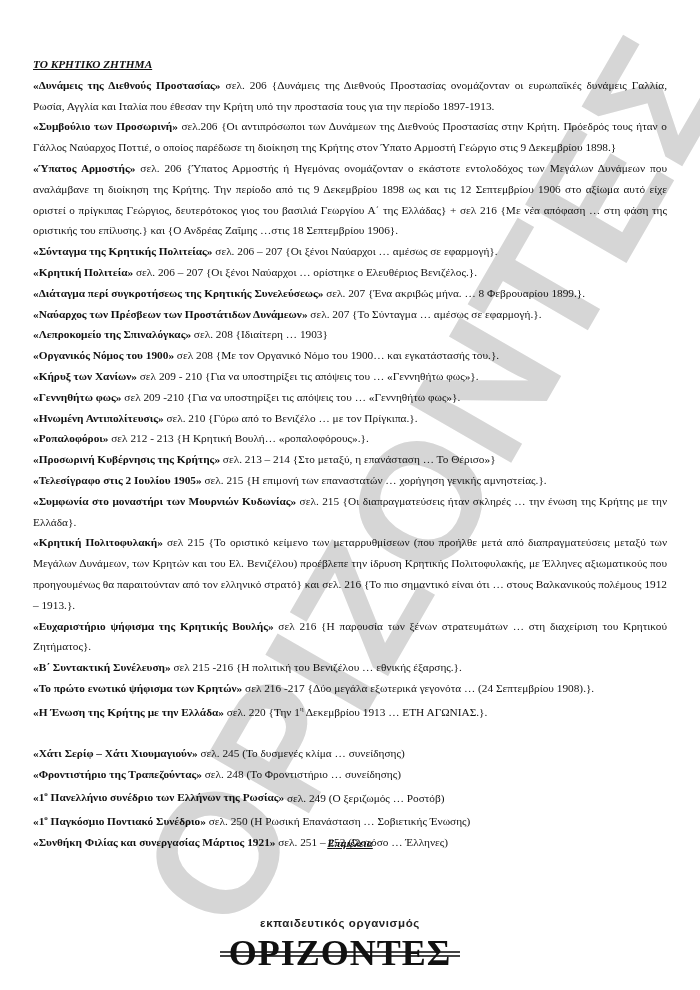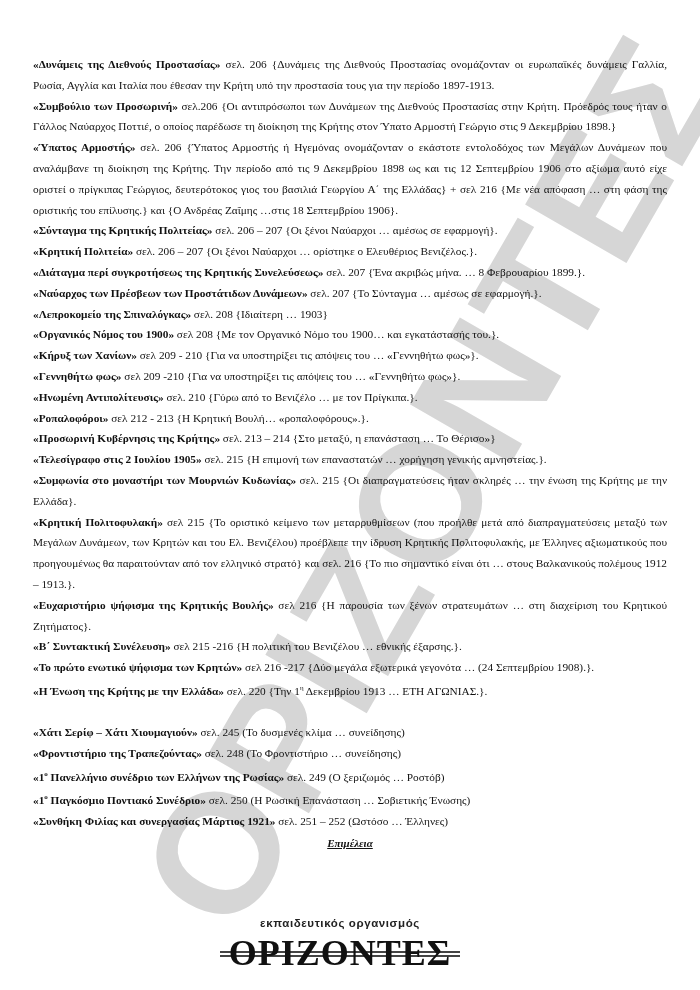--- a/index.html
+++ b/index.html
@@ -30,20 +30,21 @@
     font-family:"Liberation Serif", serif; font-size:36px; letter-spacing:1px; color:#111; line-height:40px; }
   .logo .rule { position:absolute; height:2px; background:#444; }
   sup { font-size:7px; }
 </style>
 </head>
 <body>
 
 <div class="watermark">ΟΡΙΖΟΝΤΕΣ</div>
 
 <div class="page">
+  <div class="sec-title">ΤΟ ΚΡΗΤΙΚΟ ΖΗΤΗΜΑ</div>
 
   <div class="line entry"><b>«Δυνάμεις της Διεθνούς Προστασίας»</b><span> σελ. 206 {Δυνάμεις της Διεθνούς Προστασίας ονομάζονταν οι ευρωπαϊκές δυνάμεις Γαλλία, Ρωσία, Αγγλία και Ιταλία που έθεσαν την Κρήτη υπό την προστασία τους για την περίοδο 1897-1913.</span></div>
   <div class="line entry"><b>«Συμβούλιο των Προσωρινή»</b><span> σελ.206 {Οι αντιπρόσωποι των Δυνάμεων της Διεθνούς Προστασίας στην Κρήτη. Πρόεδρός τους ήταν ο Γάλλος Ναύαρχος Ποττιέ, ο οποίος παρέδωσε τη διοίκηση της Κρήτης στον Ύπατο Αρμοστή Γεώργιο στις 9 Δεκεμβρίου 1898.}</span></div>
   <div class="line entry"><b>«Ύπατος Αρμοστής»</b><span> σελ. 206 {Ύπατος Αρμοστής ή Ηγεμόνας ονομάζονταν ο εκάστοτε εντολοδόχος των Μεγάλων Δυνάμεων που αναλάμβανε τη διοίκηση της Κρήτης. Την  περίοδο από τις 9 Δεκεμβρίου 1898 ως και τις 12 Σεπτεμβρίου 1906 στο αξίωμα αυτό είχε οριστεί ο πρίγκιπας Γεώργιος, δευτερότοκος γιος του βασιλιά Γεωργίου Α΄ της Ελλάδας} + σελ 216 {Με νέα απόφαση … στη φάση της οριστικής του επίλυσης.} και {Ο Ανδρέας Ζαΐμης …στις 18 Σεπτεμβρίου 1906}.</span></div>
   <div class="line entry"><b>«Σύνταγμα της Κρητικής Πολιτείας»</b><span> σελ. 206 – 207 {Οι ξένοι Ναύαρχοι … αμέσως σε εφαρμογή}.</span></div>
   <div class="line entry"><b>«Κρητική Πολιτεία»</b><span> σελ. 206 – 207 {Οι ξένοι Ναύαρχοι … ορίστηκε ο Ελευθέριος Βενιζέλος.}.</span></div>
   <div class="line entry"><b>«Διάταγμα περί συγκροτήσεως της Κρητικής Συνελεύσεως»</b><span> σελ. 207 {Ένα ακριβώς μήνα. … 8 Φεβρουαρίου 1899.}.</span></div>
   <div class="line entry"><b>«Ναύαρχος των Πρέσβεων των Προστάτιδων Δυνάμεων»</b><span> σελ. 207 {Το Σύνταγμα … αμέσως σε εφαρμογή.}.</span></div>
   <div class="line entry"><b>«Λεπροκομείο της Σπιναλόγκας»</b><span> σελ. 208 {Ιδιαίτερη … 1903}</span></div>
   <div class="line entry"><b>«Οργανικός Νόμος του 1900»</b><span> σελ 208 {Με τον Οργανικό Νόμο του 1900… και εγκατάστασής του.}.</span></div>

